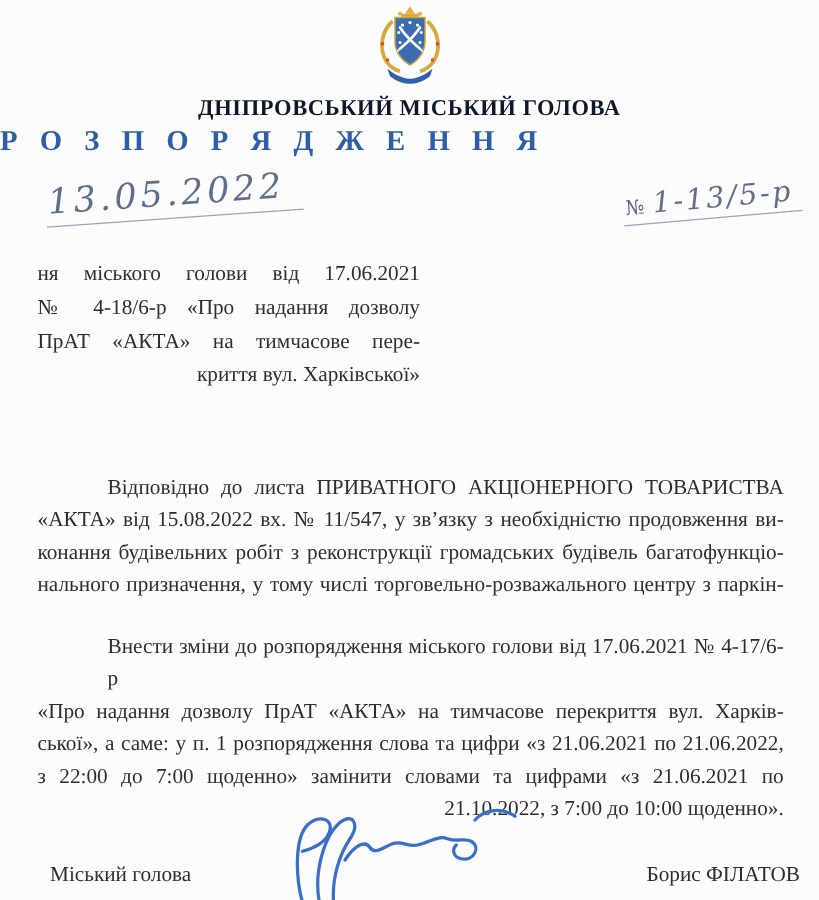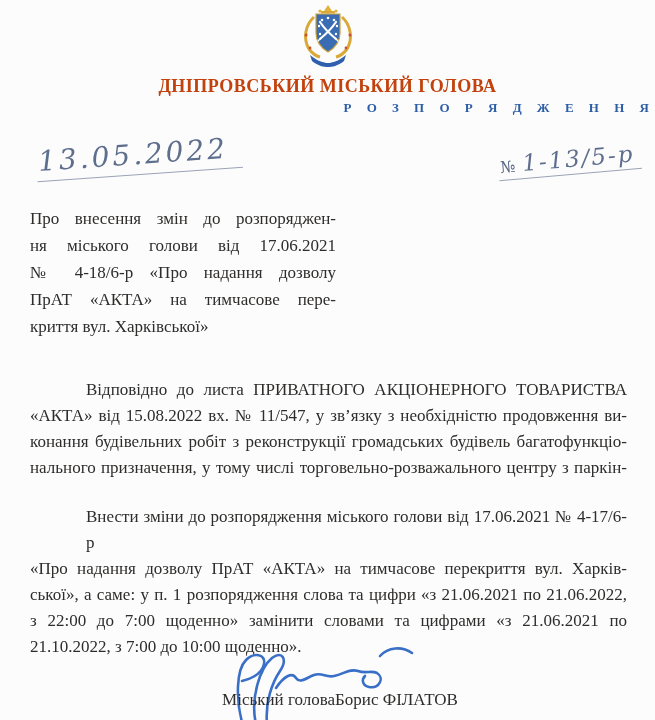--- a/index.html
+++ b/index.html
@@ -12,29 +12,29 @@
     font-family: "Liberation Serif", serif;
     color: #2e2d2b;
   }
   .emblem-wrap {
     position: absolute; left: 0; top: 4px; width: 655px;
     display: flex; justify-content: center;
   }
   .org-name {
     position: absolute; left: 0; top: 76px; width: 655px;
     text-align: center;
-    color: #c2410c;
+    color: #0f172a;
     font-size: 18px; font-weight: bold;
     letter-spacing: 0.5px;
   }
   .doc-type {
     position: absolute; left: 0; top: 100px; width: 655px;
-    text-align: right;
+    text-align: left;
     color: #2e5fa6;
-    font-size: 13px; font-weight: bold;
+    font-size: 23px; font-weight: bold;
     letter-spacing: 6px;
   }
   .hand {
     font-family: "DejaVu Serif", serif;
     font-style: italic;
     color: #5e6e8d;
   }
   .date-hand {
     position: absolute; left: 36px; top: 138px;
     font-size: 28px; letter-spacing: 3px;
@@ -51,25 +51,25 @@
   }
   .number-sign { font-size: 16px; color: #566482; font-family: "DejaVu Serif", serif; }
   .number-hand { font-size: 23px; letter-spacing: 2px; }
   .subject {
     position: absolute; left: 30px; top: 205px; width: 306px;
     font-size: 17px; line-height: 27px;
   }
   .para1 { position: absolute; left: 30px; top: 365px; width: 597px; font-size: 17px; line-height: 26px; margin-top: 12px; }
   .para2 { position: absolute; left: 30px; top: 504px; width: 597px; font-size: 17px; line-height: 26px; }
   .jline { text-align: justify; text-align-last: justify; }
-  .lline { text-align: left; }
+  .lline { text-align: right; }
   .indent { padding-left: 56px; }
   .sig-row {
     position: absolute; left: 40px; top: 690px; width: 600px;
-    display: flex; justify-content: center;
+    display: flex; justify-content: space-between;
     font-size: 17px;
   }
   .sig-svg { position: absolute; left: 222px; top: 644px; }
 </style>
 </head>
 <body>
 
 <div class="emblem-wrap">
   <svg width="70" height="64" viewBox="0 0 70 64">
 
@@ -107,21 +107,20 @@
 <div class="org-name">ДНІПРОВСЬКИЙ МІСЬКИЙ ГОЛОВА</div>
 <div class="doc-type">Р О З П О Р Я Д Ж Е Н Н Я</div>
 
 <div class="date-hand hand">13.05.2022</div>
 <div class="number-wrap">
   <span class="number-sign">№</span>
   <span class="number-hand hand">1-13/5-р</span>
 </div>
 
 <div class="subject">
-  <div class="jline">Про внесення змін до розпоряджен-</div>
   <div class="jline">ня міського голови від 17.06.2021</div>
   <div class="jline">№ 4-18/6-р «Про надання дозволу</div>
   <div class="jline">ПрАТ «АКТА» на тимчасове пере-</div>
   <div class="lline">криття вул. Харківської»</div>
 </div>
 
 <div class="para1">
   <div class="jline indent">Відповідно до листа ПРИВАТНОГО АКЦІОНЕРНОГО ТОВАРИСТВА</div>
   <div class="jline">«АКТА» від 15.08.2022 вх. № 11/547, у зв’язку з необхідністю продовження ви-</div>
   <div class="jline">конання будівельних робіт з реконструкції громадських будівель багатофункціо-</div>

